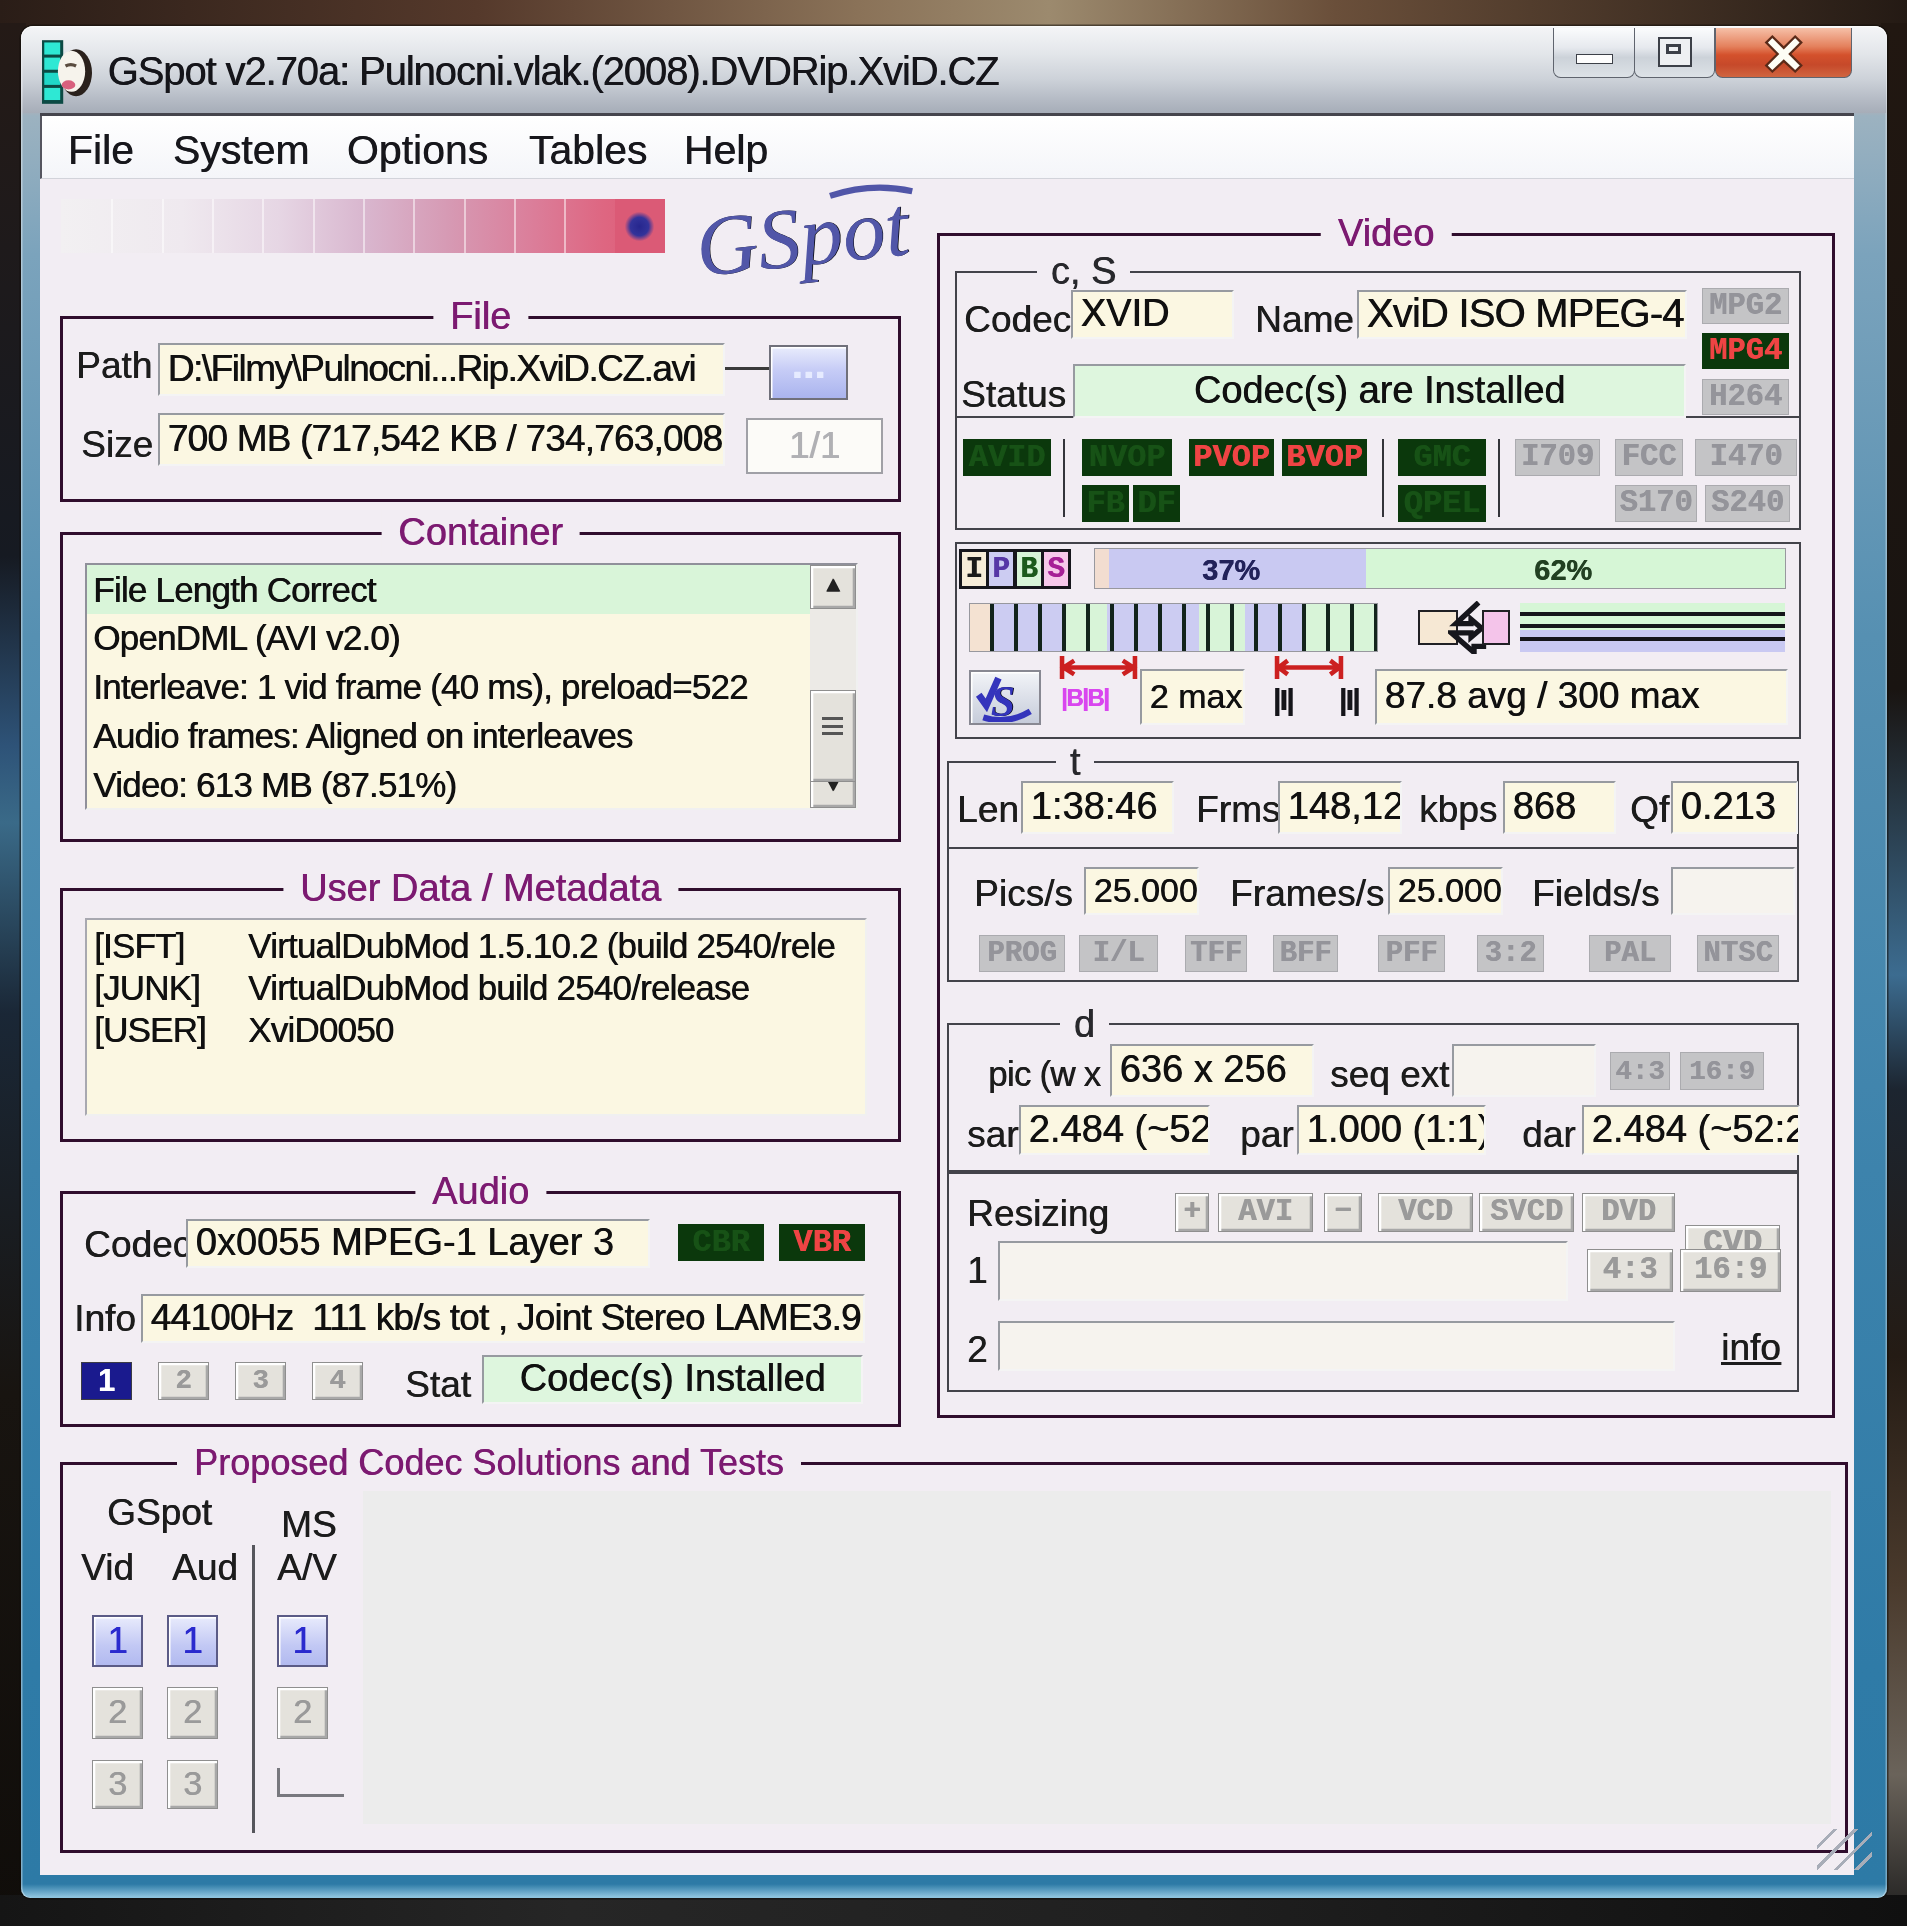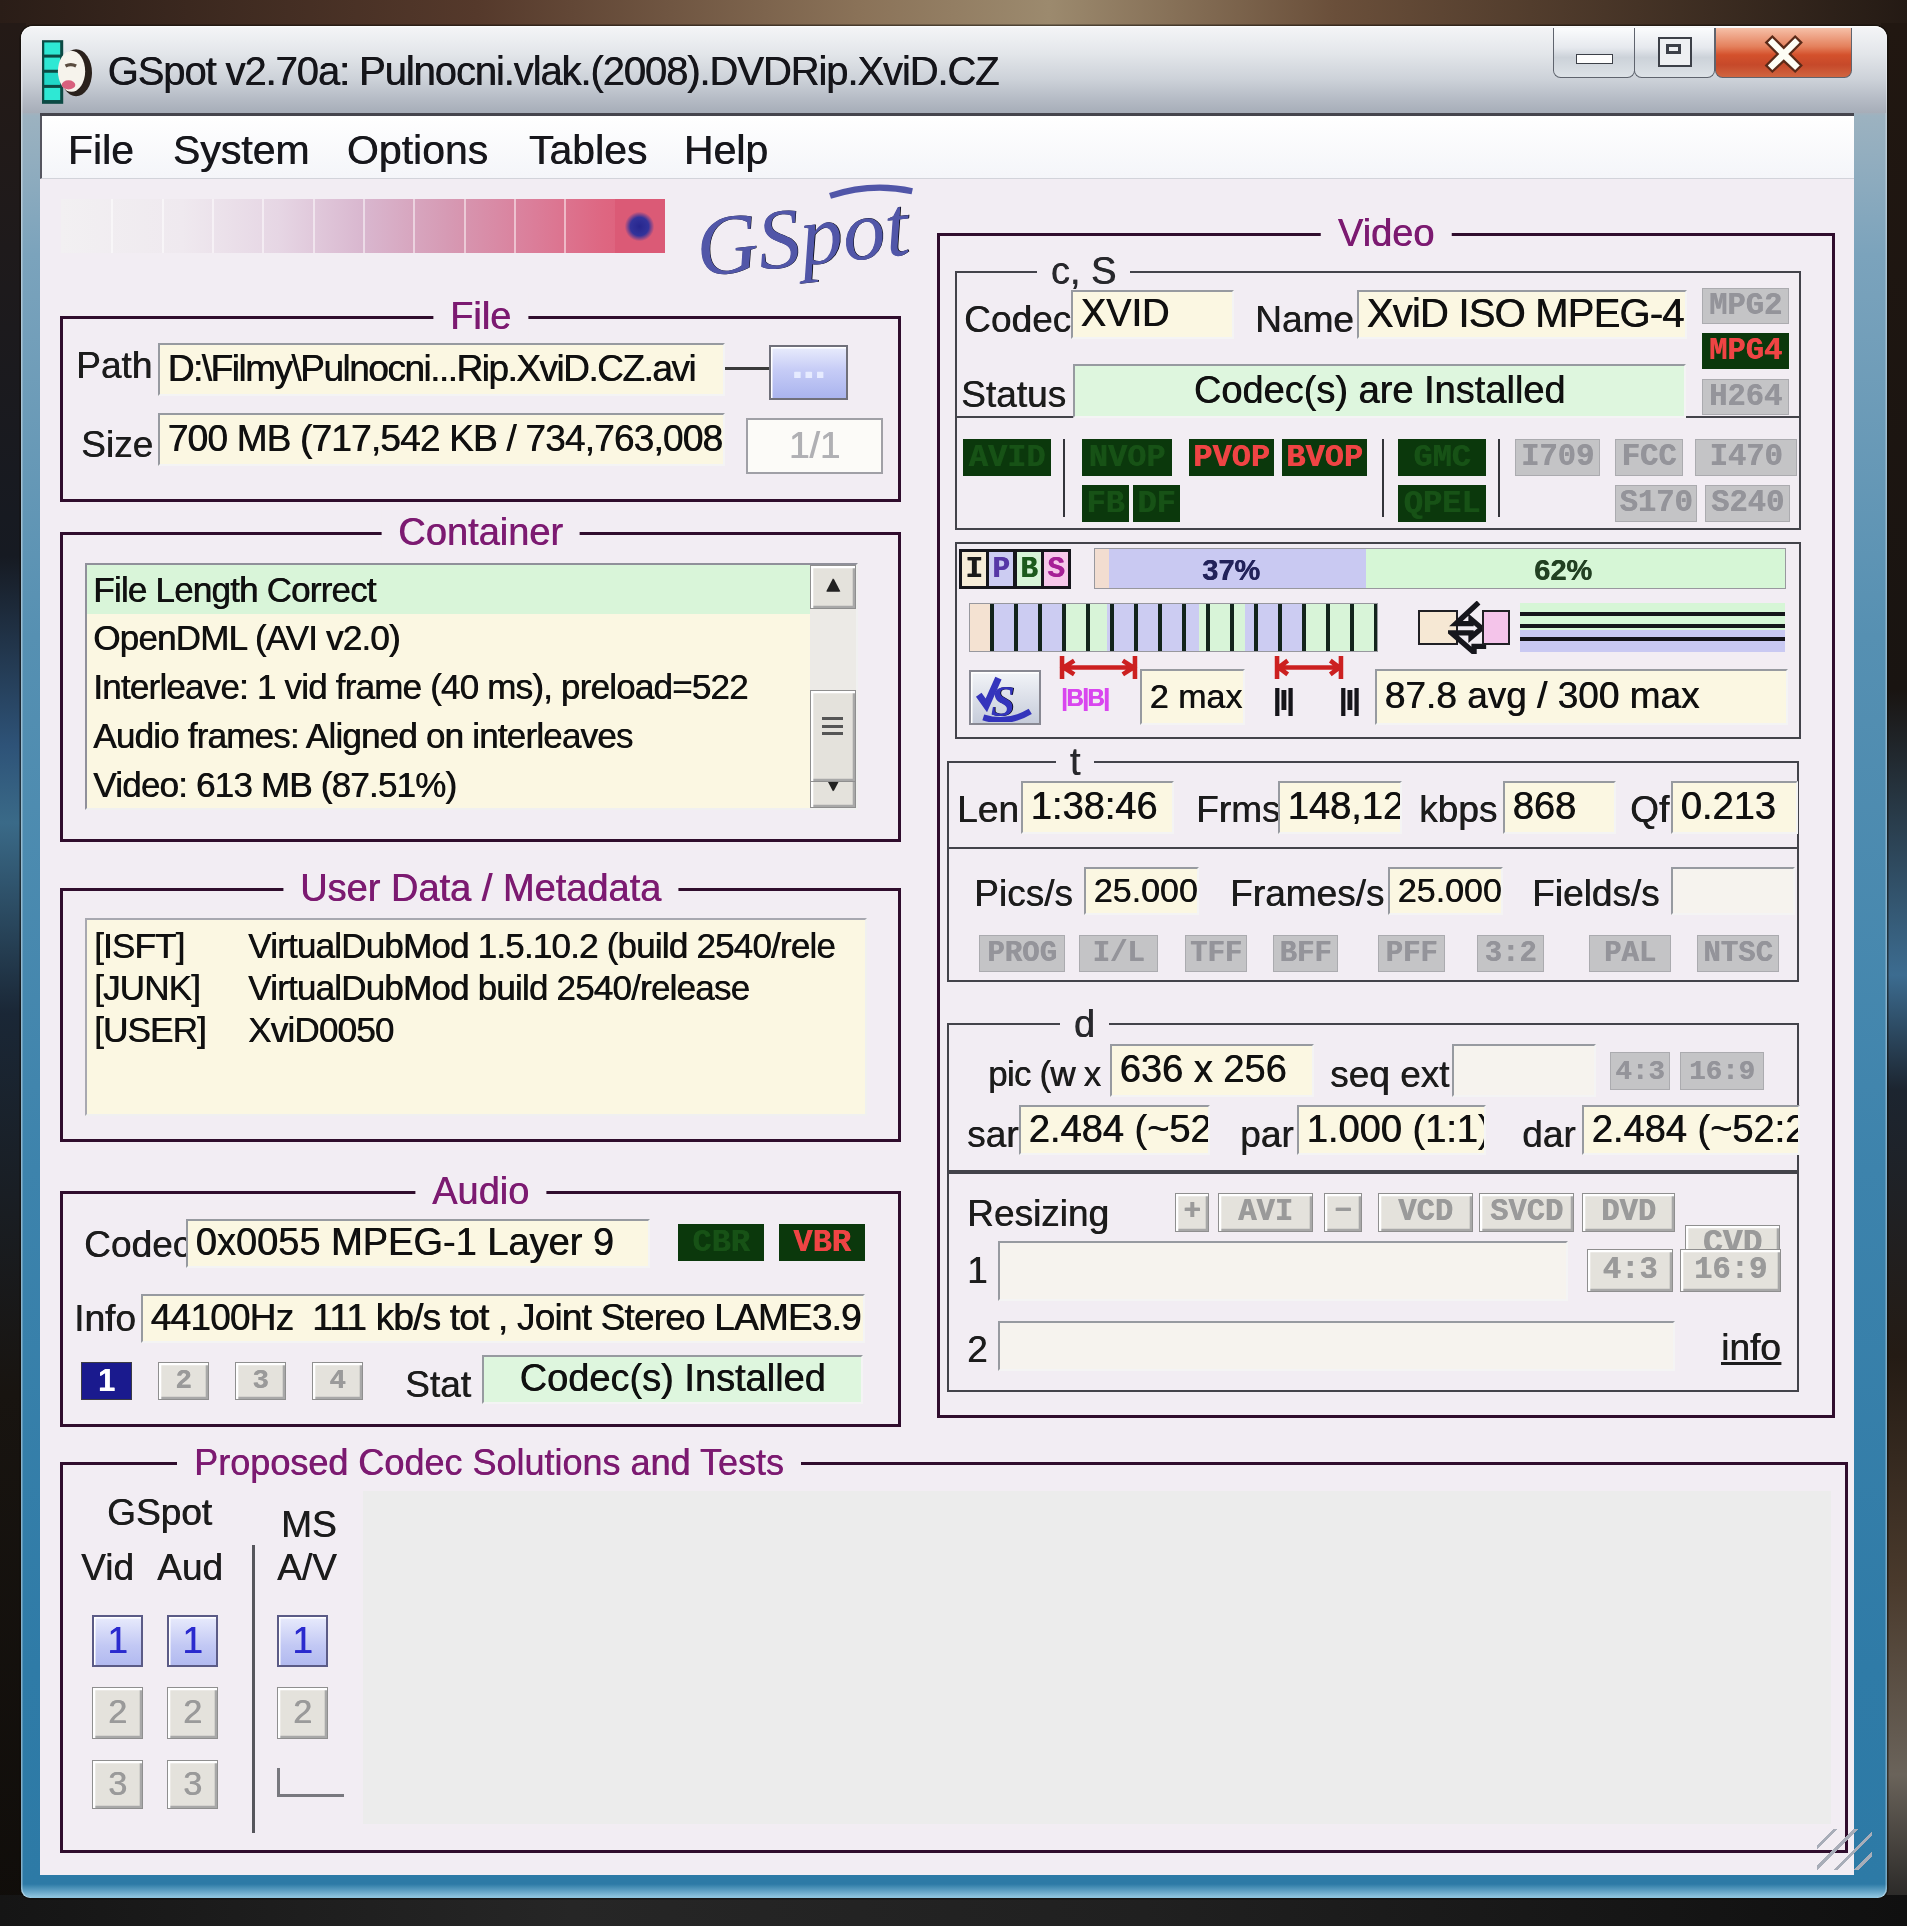--- a/index.html
+++ b/index.html
@@ -146,40 +146,40 @@
 <div style="position:absolute;left:6.9px;top:48px">[JUNK]</div>
       <div style="position:absolute;left:161px;top:48px">VirtualDubMod build 2540/release</div>
 <div style="position:absolute;left:6.9px;top:90px">[USER]</div>
       <div style="position:absolute;left:161px;top:90px">XviD0050</div>
 </div>
 
 <div class="g" style="left:60px;top:1191px;width:841px;height:236px">
       <b style="left:50%;transform:translateX(-50%)">Audio</b>
     </div>
 <div class="lbl" style="left:84px;top:1224px">Codec</div>
-<div class="fld" style="left:186px;top:1219px;width:464px;height:49px;line-height:43px">0x0055 MPEG-1 Layer 9</div>
+<div class="fld" style="left:186px;top:1219px;width:464px;height:49px;line-height:43px">0x0055 MPEG-1 Layer 3</div>
 <div class="led" style="left:678px;top:1224px;width:86px;height:37px;line-height:37px">CBR</div>
 <div class="led on" style="left:779px;top:1224px;width:86px;height:37px;line-height:37px">VBR</div>
 <div class="lbl" style="left:74px;top:1298px">Info</div>
 <div class="fld" style="left:141px;top:1294px;width:724px;height:49px;line-height:43px;font-size:37px;letter-spacing:-0.8px">44100Hz&nbsp; 111 kb/s tot , Joint Stereo LAME3.9</div>
 <div style="position:absolute;left:81px;top:1362px;width:51px;height:38px;background:#1a1a8e;border:1.5px solid #3c3c44;color:#fff;font-size:30.5px;text-align:center;line-height:35px;font-weight:bold">1</div>
 <div class="rbtn" style="left:158px;top:1362px;width:51px;height:38px;line-height:35px;font-size:27.5px">2</div>
 <div class="rbtn" style="left:235px;top:1362px;width:51px;height:38px;line-height:35px;font-size:27.5px">3</div>
 <div class="rbtn" style="left:312px;top:1362px;width:51px;height:38px;line-height:35px;font-size:27.5px">4</div>
 <div class="lbl" style="left:405px;top:1364px">Stat</div>
 <div class="fld grn" style="left:482px;top:1355px;width:381px;height:49px;line-height:43px;text-align:center;padding-left:0">Codec(s) Installed</div>
 
 <div class="g" style="left:60px;top:1462px;width:1788px;height:391px">
       <b style="left:114px;font-size:36px">Proposed Codec Solutions and Tests</b>
     </div>
 <div style="position:absolute;left:363px;top:1491px;width:1468px;height:333px;background:#ececec"></div>
 <div class="lbl" style="left:107px;top:1492px">GSpot</div>
 <div class="lbl" style="left:281px;top:1504px">MS</div>
 <div class="lbl" style="left:81px;top:1547px">Vid</div>
-<div class="lbl" style="left:157px;top:1547px">Aud</div>
+<div class="lbl" style="left:172px;top:1547px">Aud</div>
 <div class="lbl" style="left:277px;top:1547px">A/V</div>
 <div style="position:absolute;left:252px;top:1545px;width:3.1px;height:288px;background:#56565c"></div>
 <div class="pbtn" style="left:92px;top:1615px">1</div>
 <div class="pbtn" style="left:167px;top:1615px">1</div>
 <div class="pbtn" style="left:277px;top:1615px">1</div>
 <div class="rbtn" style="left:92px;top:1687px;width:51px;height:52px;line-height:47px;font-size:34px;font-family:'Liberation Sans',sans-serif;font-weight:normal">2</div>
 <div class="rbtn" style="left:167px;top:1687px;width:51px;height:52px;line-height:47px;font-size:34px;font-family:'Liberation Sans',sans-serif;font-weight:normal">2</div>
 <div class="rbtn" style="left:277px;top:1687px;width:51px;height:52px;line-height:47px;font-size:34px;font-family:'Liberation Sans',sans-serif;font-weight:normal">2</div>
 <div class="rbtn" style="left:92px;top:1760px;width:51px;height:49px;line-height:44px;font-size:34px;font-family:'Liberation Sans',sans-serif;font-weight:normal">3</div>
 <div class="rbtn" style="left:167px;top:1760px;width:51px;height:49px;line-height:44px;font-size:34px;font-family:'Liberation Sans',sans-serif;font-weight:normal">3</div>

